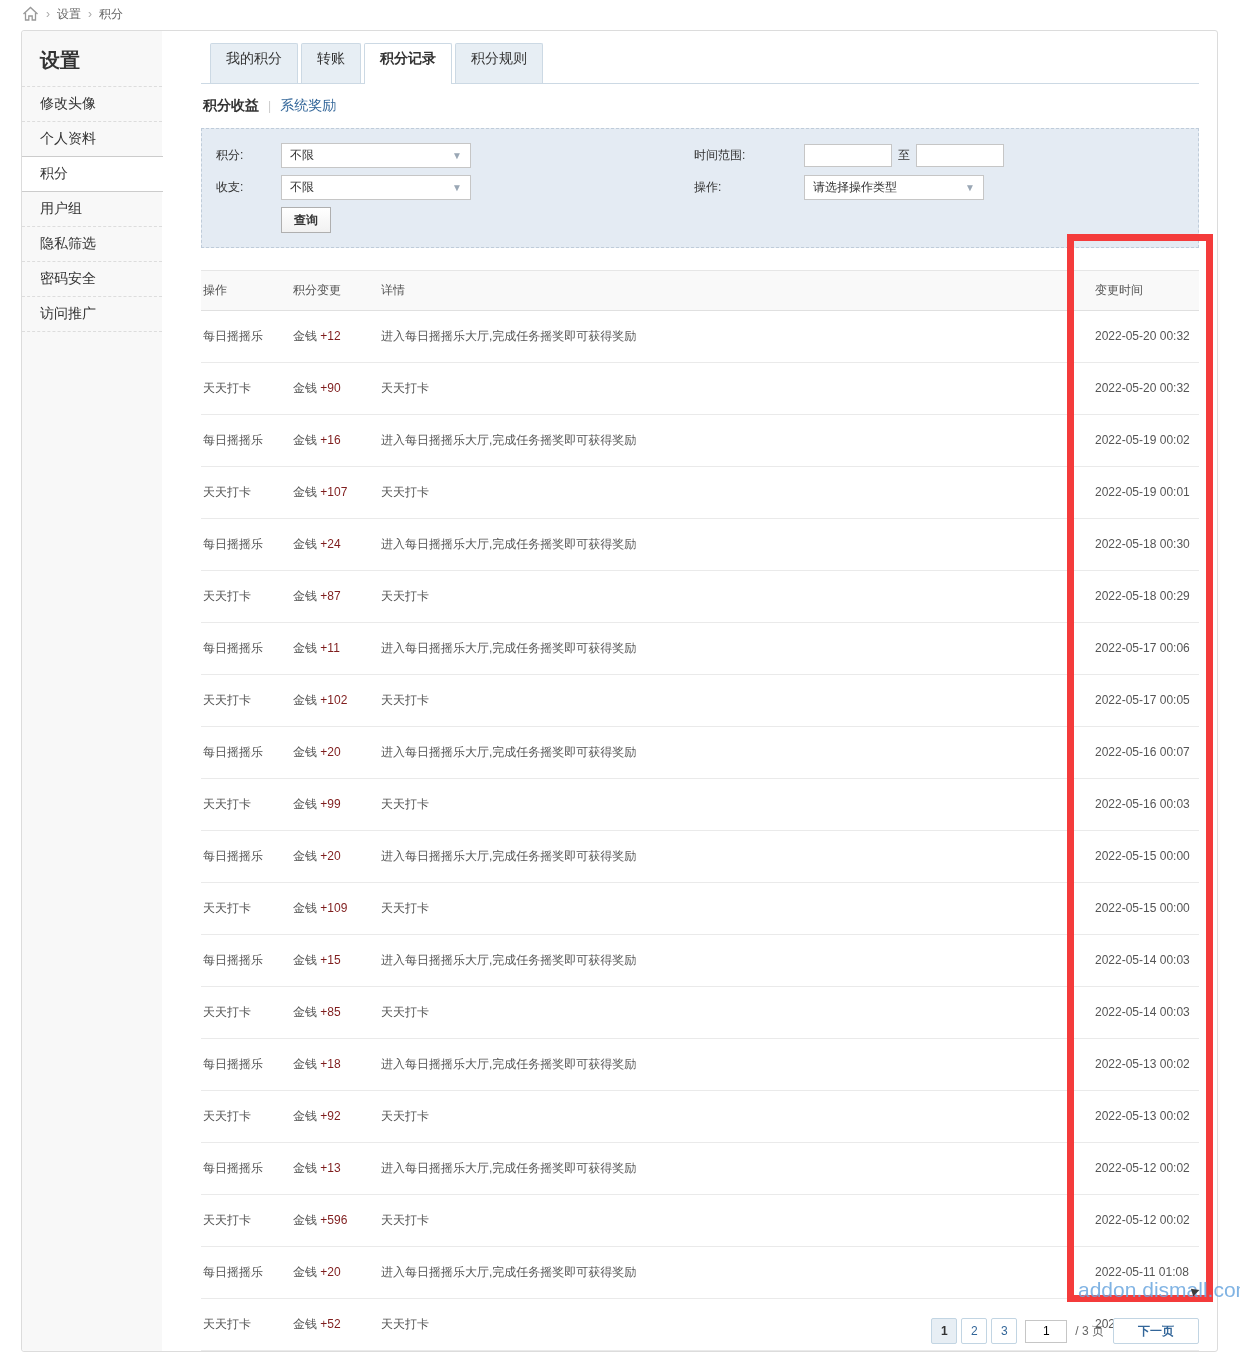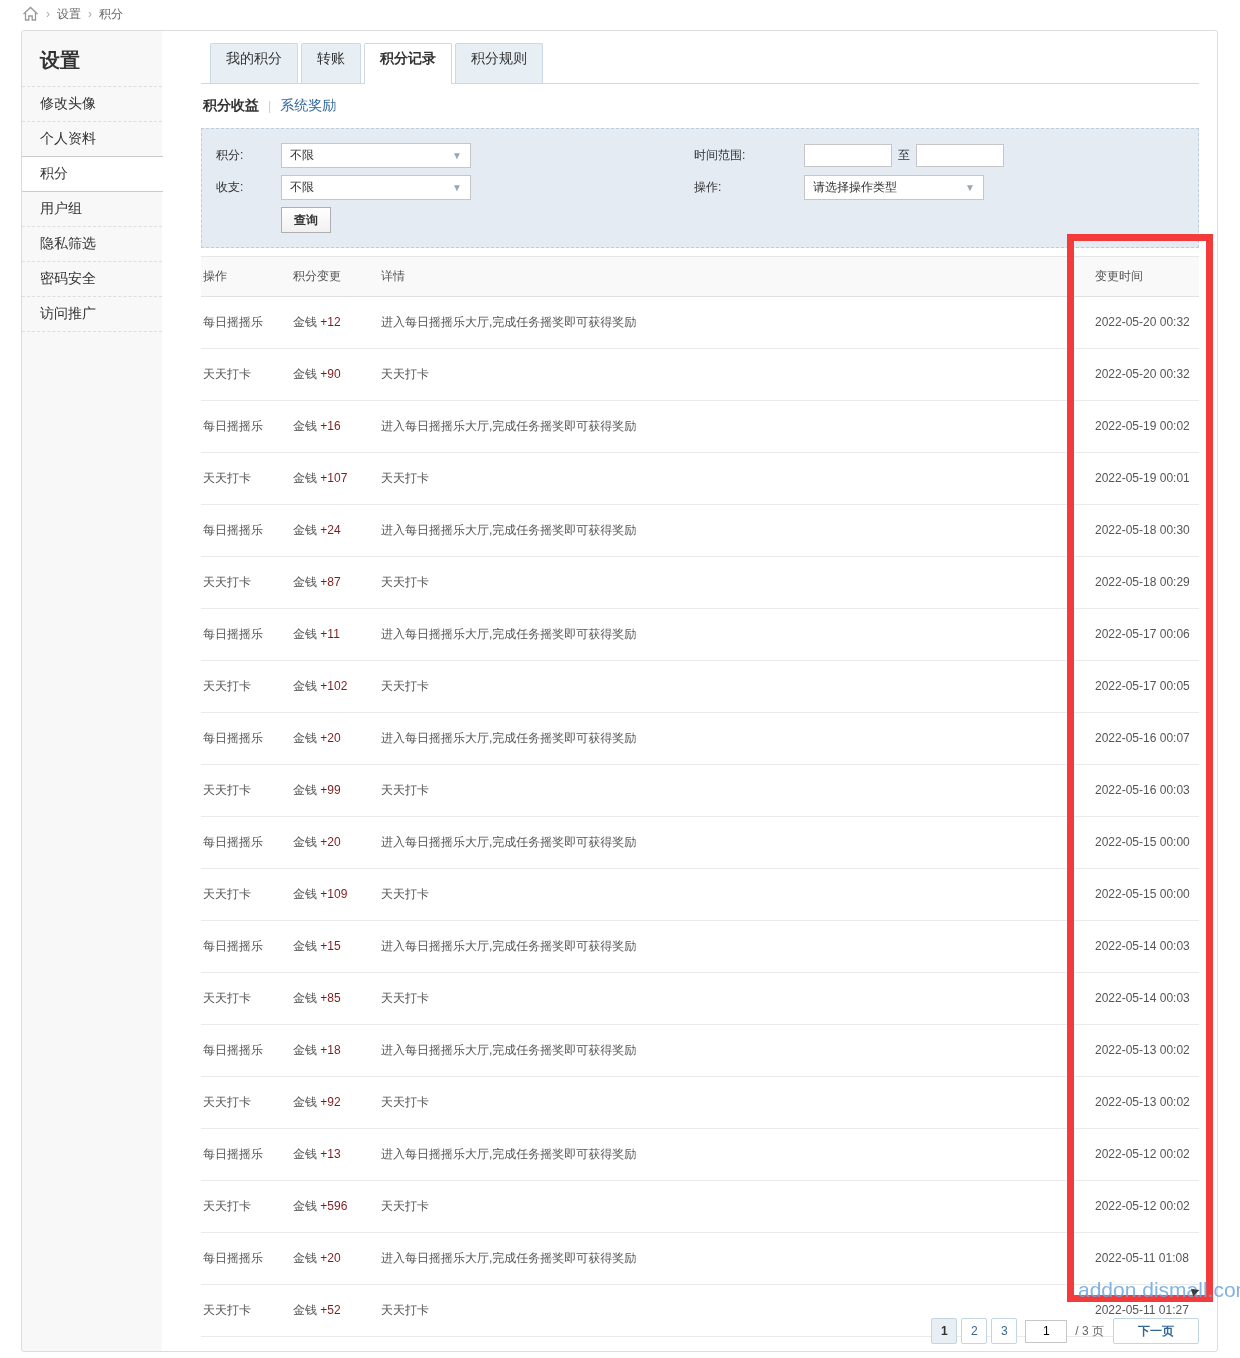--- a/index.html
+++ b/index.html
@@ -58,21 +58,21 @@
   .fake-select.wide { width:180px; }
   .caret { color:#9aa7b5; font-size:10px; }
   .f-input { width:88px; height:23px; border:1px solid #c6c6c6; background:#fff;
     font-size:12px; padding:0 4px; font-family:inherit; }
   .f-to { font-size:12px; color:#333; margin:0 6px; }
   .query-btn { margin-left:65px; height:26px; padding:0 12px; font-size:12px; font-weight:bold;
     color:#333; background:linear-gradient(#ffffff,#f1f1f1); border:1px solid #afafaf;
     border-radius:0; cursor:pointer; font-family:inherit; }
 
   
-  table.points { width:100%; border-collapse:collapse; margin-top:8px; table-layout:fixed; }
+  table.points { width:100%; border-collapse:collapse; margin-top:22px; table-layout:fixed; }
   table.points th { text-align:left; font-weight:normal; font-size:12px; color:#555;
     background:#f9f9f9; border-top:1px solid #e6e6e6; border-bottom:1px solid #e0e0e0;
     padding:11px 0 11px 2px; }
   th.h-op { width:90px; } th.h-credit { width:88px; } th.h-detail { width:auto; }
   th.h-time { width:106px; }
   table.points td { font-size:12px; color:#555; border-bottom:1px solid #eaeaea;
     vertical-align:top; padding:16px 0 16px 2px; line-height:19px; }
   td.c-time { padding-top:6px; padding-bottom:6px; word-break:break-all; }
   .amount { color:#7f1d1d; }
 

